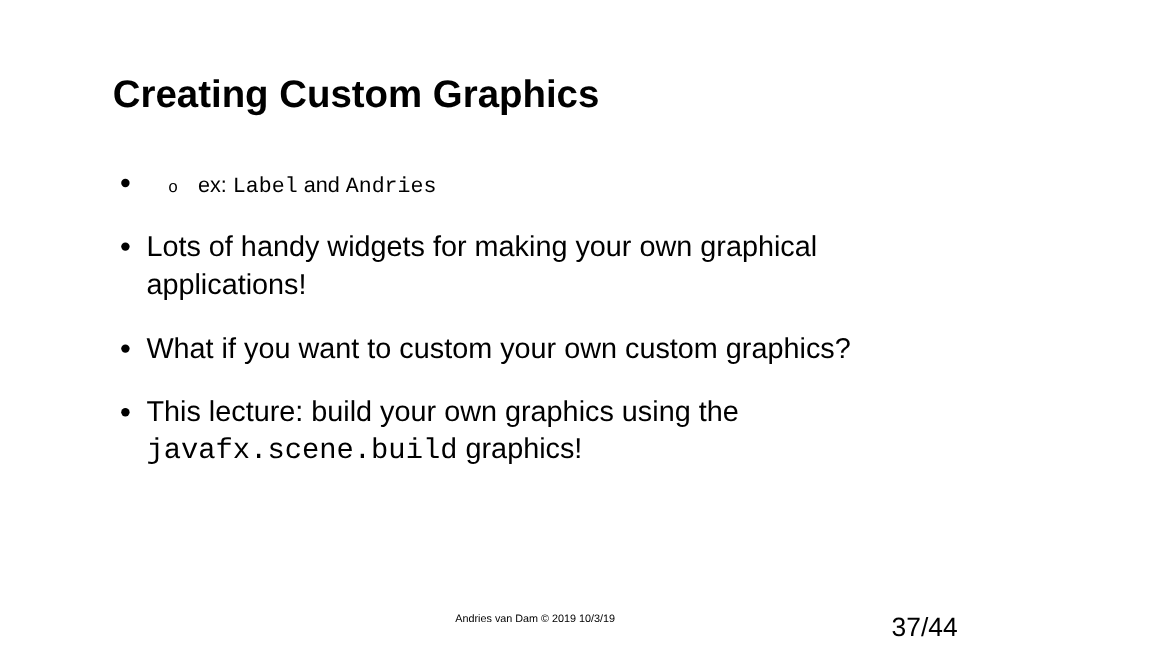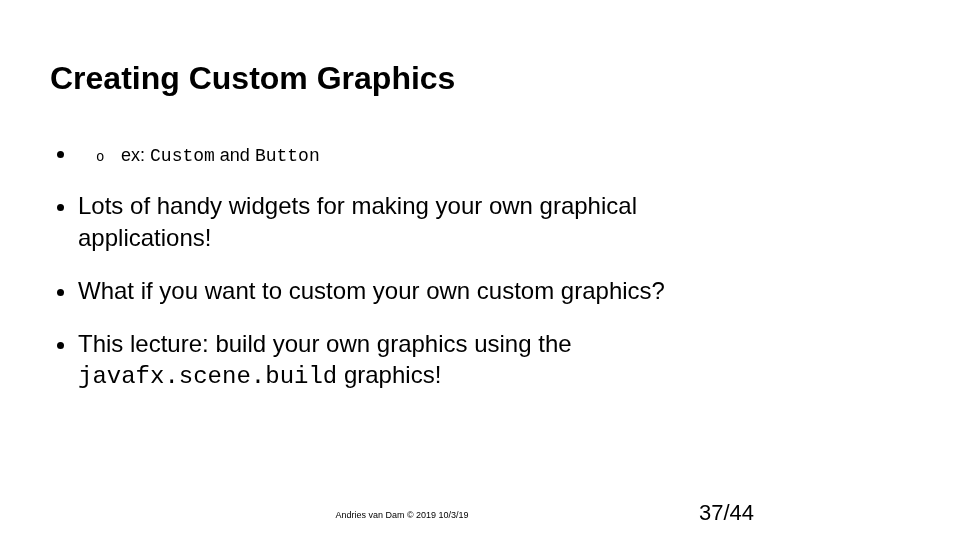--- a/index.html
+++ b/index.html
@@ -11,20 +11,21 @@
     font-family: Arial, Helvetica, sans-serif;
     color: #000;
     overflow: hidden;
   }
   .slide {
     position: relative;
     width: 804px;
     height: 540px;
     box-sizing: border-box;
     padding: 60px 50px 0 50px;
+    margin-left: 44px;
   }
   h1.title {
     margin: 0 0 40px 0;
     font-size: 32px;
     font-weight: bold;
   }
   ul.main {
     list-style: disc;
     margin: 0;
     padding-left: 28px;
@@ -57,37 +58,37 @@
   .footer-credit {
     position: absolute;
     bottom: 20px;
     left: 50%;
     transform: translateX(-50%);
     font-size: 9px;
     color: #000;
   }
   .footer-page {
     position: absolute;
-    bottom: 14px;
+    bottom: 4px;
     right: 50px;
     font-size: 22px;
   }
 </style>
 </head>
 <body>
 
 <div class="slide">
 
   <h1 class="title">Creating Custom Graphics</h1>
 
   <ul class="main">
     <li>
       <ul class="sub">
         <li>
-          <span>ex: </span><span class="mono">Custom</span><span> and </span><span class="mono">Button</span>
+          <span>ex: </span><span class="mono">Label</span><span> and </span><span class="mono">Andries</span>
         </li>
       </ul>
     </li>
     <li>Lots of handy widgets for making your own graphical applications!</li>
     <li>What if you want to custom your own custom graphics?</li>
     <li>
       <span>This lecture: build your own graphics using the </span><span class="mono">javafx.scene.build</span><span> graphics!</span>
     </li>
   </ul>
 

